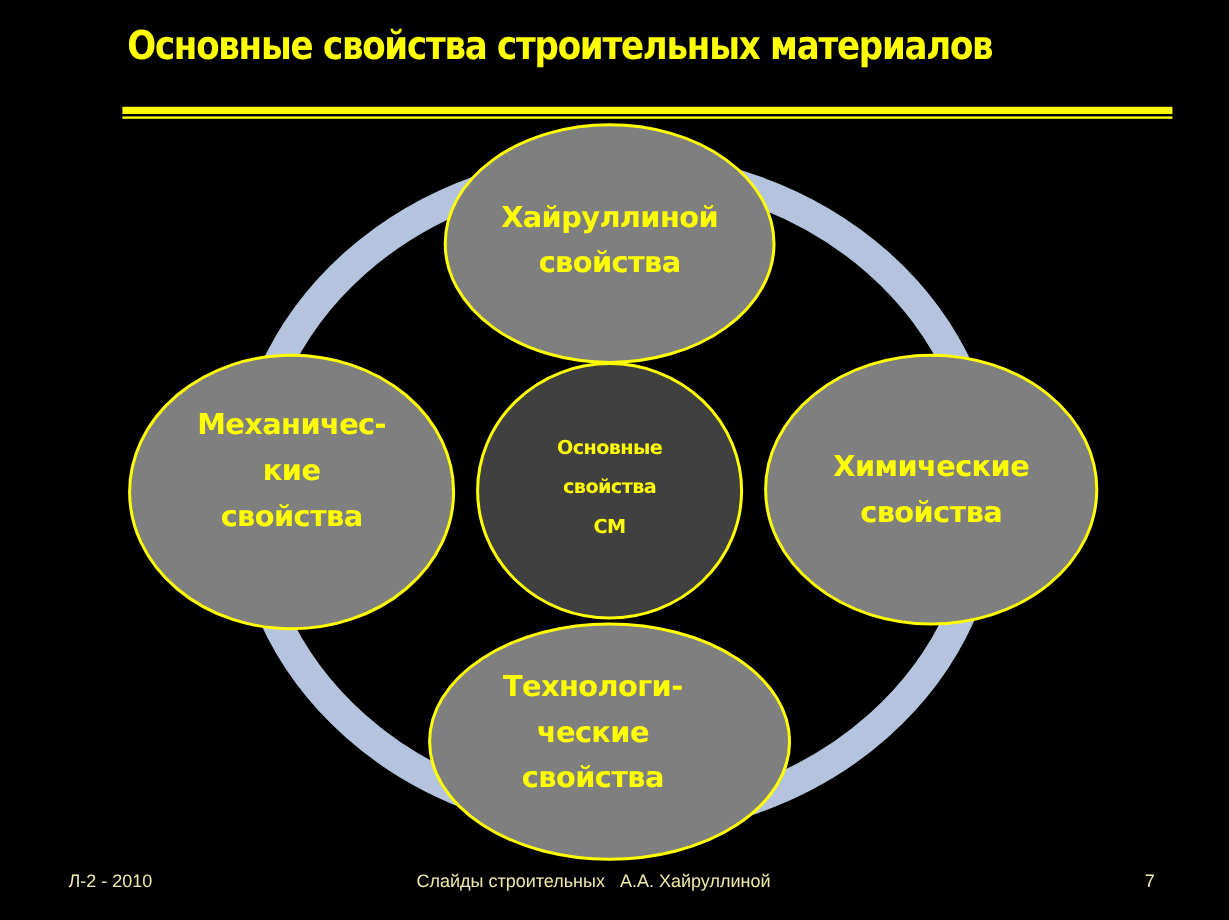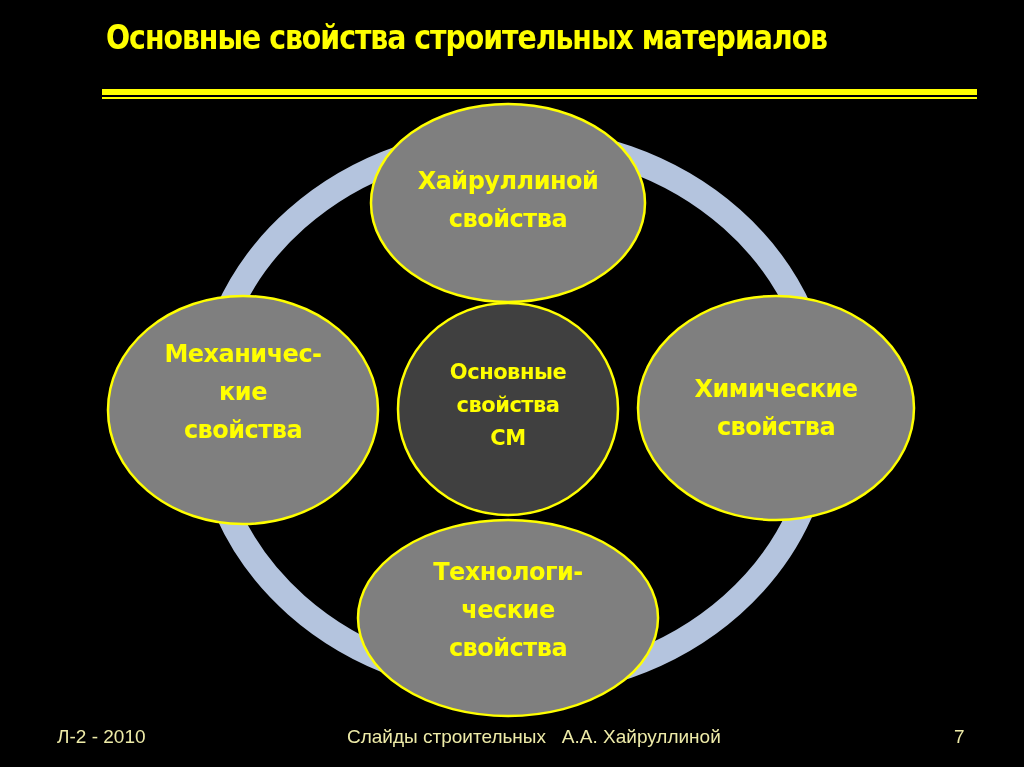--- a/index.html
+++ b/index.html
@@ -11,21 +11,21 @@
     white-space: nowrap;
   }
   .rule-thick { position: absolute; left: 102px; top: 89px; width: 875px; height: 6px; background: #ffff00; }
   .rule-thin { position: absolute; left: 102px; top: 97px; width: 875px; height: 2px; background: #ffff00; }
   svg.diagram { position: absolute; left: 0; top: 0; }
   .node-label {
     position: absolute; color: #ffff00; font-family: "DejaVu Sans", sans-serif; font-weight: bold;
     text-align: center; font-size: 24px; line-height: 38px; letter-spacing: -0.5px;
     display: flex; align-items: center; justify-content: center; white-space: pre-line;
   }
-  .footer { position: absolute; top: 726px; color: #eeeba8; font-family: "Liberation Sans", sans-serif; font-size: 19px; }
+  .footer { position: absolute; top: 726px; color: #eeeba8; font-family: "Liberation Sans", sans-serif; font-size: 15px; }
 </style>
 </head>
 <body>
 
 <div class="title">Основные свойства строительных материалов</div>
 <div class="rule-thick"></div>
 <div class="rule-thin"></div>
 
 <svg class="diagram" width="1024" height="767">
   <ellipse cx="514" cy="412" rx="308" ry="273" fill="none" stroke="#b4c4de" stroke-width="25"></ellipse>
@@ -36,22 +36,22 @@
   <ellipse cx="508" cy="409" rx="110" ry="106" fill="#404040" stroke="#ffff00" stroke-width="2.5"></ellipse>
 </svg>
 
 <div class="node-label" style="left:380px; top:130px; width:256px; height:140px;">Хайруллиной
 свойства</div>
 <div class="node-label" style="left:118px; top:322px; width:250px; height:140px;">Механичес-
 кие
 свойства</div>
 <div class="node-label" style="left:648px; top:338px; width:256px; height:140px;">Химические
 свойства</div>
-<div class="node-label" style="left:370px; top:540px; width:276px; height:140px;">Технологи-
+<div class="node-label" style="left:356px; top:540px; width:276px; height:140px;">Технологи-
 ческие
 свойства</div>
-<div class="node-label" style="left:408px; top:335px; width:200px; height:140px; font-size:21px; line-height:33px;">Основные
+<div class="node-label" style="left:408px; top:335px; width:200px; height:140px; font-size:16px; line-height:33px;">Основные
 свойства
 СМ</div>
 
 <div class="footer" style="left:57px;">Л-2 - 2010</div>
 <div class="footer" style="left:347px; white-space:pre;">Слайды строительных   А.А. Хайруллиной</div>
 <div class="footer" style="left:954px;">7</div>
 
 </body></html>

